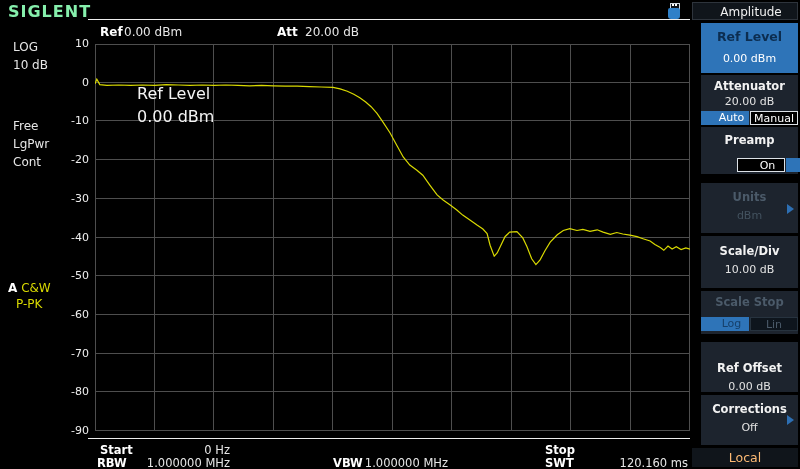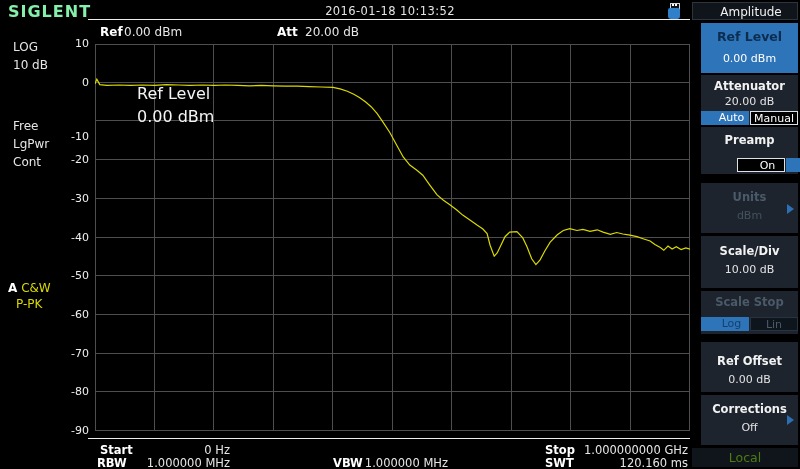--- a/index.html
+++ b/index.html
@@ -44,29 +44,28 @@
   .half{position:absolute;top:0;width:48px;height:14px;line-height:13px;font-size:11px;color:#fff;
         box-sizing:border-box;text-align:center;}
   .half.l{left:0;padding-left:13px;} .half.r{left:49px;}
   .half.on{background:#2e74b8;}
   .half.off{background:#000000;border:1px solid #dde2e7;}
   .half.dison{background:#2e74b8;color:#16406b;}
   .half.disoff{background:#0e151d;border:1px solid #27333f;color:#4b5a69;}
   .arrow{position:absolute;right:4px;width:0;height:0;border-top:5px solid transparent;
          border-bottom:5px solid transparent;border-left:7px solid #2d6fb3;}
   .sb-local{position:absolute;left:2px;top:448px;width:106px;height:19px;background:#10151b;
-            text-align:center;line-height:19px;font-size:12.5px;color:#4d7c0f;}
+            text-align:center;line-height:19px;font-size:12.5px;color:#fdba74;}
 </style>
 </head>
 <body>
 
 <div class="screen">
 
   <div class="abs brand">SIGLENT</div>
-  <div class="abs datetime">2016-01-18  10:13:52</div>
   <div class="abs usb">
     <div class="plug"></div>
       <div class="pin" style="left:4px;"></div>
       <div class="pin" style="left:7px;"></div>
     <div class="body"></div>
   </div>
   <div class="abs hline" style="left:88px;top:19px;width:602px;"></div>
 
   <span class="abs lab" style="left:100px;top:25px;">Ref</span>
   <span class="abs val" style="left:124px;top:25px;">0.00 dBm</span>
@@ -80,21 +79,21 @@
   <span class="abs lp" style="left:13px;top:155px;">Cont</span>
   <div class="abs lp" style="left:8px;top:281px;">
     <span style="font-weight:bold;color:#fff;">A</span>
     <span class="yellow">C&amp;W</span>
   </div>
   <span class="abs lp yellow" style="left:16px;top:297px;">P-PK</span>
 
   <div class="abs" id="y-ticks">
       <span class="ytick" style="top: -7px;">10</span>
       <span class="ytick" style="top: 31.7px;">0</span>
-      <span class="ytick" style="top: 70.4px; margin-top: 16px;">-10</span>
+      <span class="ytick" style="top: 70.4px;">-10</span>
       <span class="ytick" style="top: 109.1px;">-20</span>
       <span class="ytick" style="top: 147.8px;">-30</span>
       <span class="ytick" style="top: 186.5px;">-40</span>
       <span class="ytick" style="top: 225.2px;">-50</span>
       <span class="ytick" style="top: 263.9px;">-60</span>
       <span class="ytick" style="top: 302.6px;">-70</span>
       <span class="ytick" style="top: 341.3px;">-80</span>
       <span class="ytick" style="top: 380px;">-90</span>
     </div>
 
@@ -127,21 +126,20 @@
   </div>
   <div class="abs annot">
     <div>Ref Level</div>
     <div>0.00 dBm</div>
   </div>
 
   <div class="abs hline" style="left:88px;top:438px;width:602px;"></div>
   <span class="abs f-lab" style="left:100px;top:443px;">Start</span>
   <span class="abs f-val" style="left:140px;top:443px;width:90px;">0 Hz</span>
   <span class="abs f-lab" style="left:545px;top:443px;">Stop</span>
-  <span class="abs f-val" style="left:580px;top:443px;width:108px;">1.000000000 GHz</span>
   <span class="abs f-lab" style="left:97px;top:456px;">RBW</span>
   <span class="abs f-val" style="left:140px;top:456px;width:90px;">1.000000 MHz</span>
   <span class="abs f-lab" style="left:333px;top:456px;">VBW</span>
   <span class="abs f-val" style="left:355px;top:456px;width:93px;">1.000000 MHz</span>
   <span class="abs f-lab" style="left:545px;top:456px;">SWT</span>
   <span class="abs f-val" style="left:580px;top:456px;width:108px;">120.160 ms</span>
 
   <div class="abs sidebar">
     <div class="sb-header">Amplitude</div>
 
@@ -179,21 +177,21 @@
     </div>
 
     <div class="blk dis" style="top:291px;height:43px;padding-top:4px;">
       <div class="lbl">Scale Stop</div>
       <div class="tgl" style="top:26px;">
         <div class="half l dison">Log</div>
         <div class="half r disoff">Lin</div>
       </div>
     </div>
 
-    <div class="blk" style="top:342px;height:50px;padding-top:12px;">
+    <div class="blk" style="top:342px;height:50px;padding-top:19px;">
       <div class="lbl">Ref Offset</div>
       <div class="vl">0.00 dB</div>
     </div>
 
     <div class="blk" style="top:395px;height:50px;padding-top:7px;">
       <div class="lbl">Corrections</div>
       <div class="vl">Off</div>
       <div class="arrow" style="top:20px;"></div>
     </div>
 

